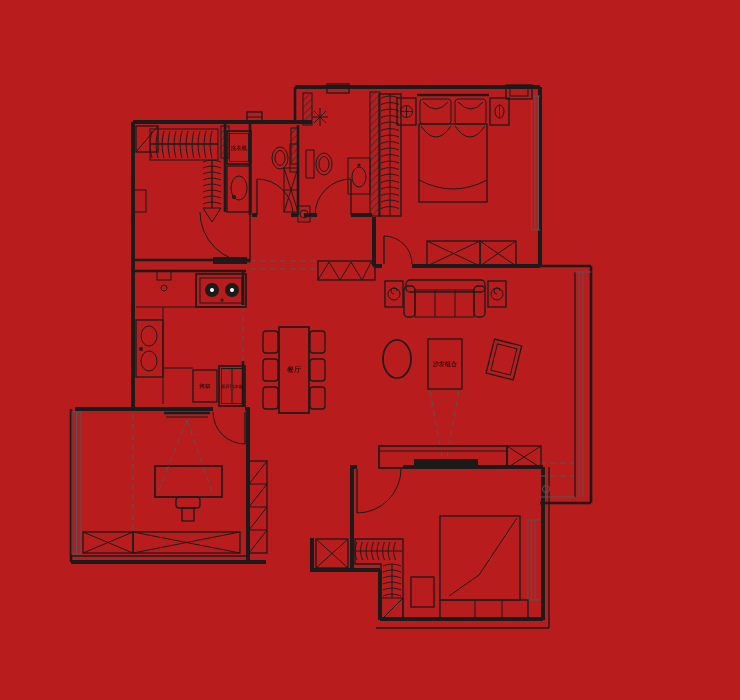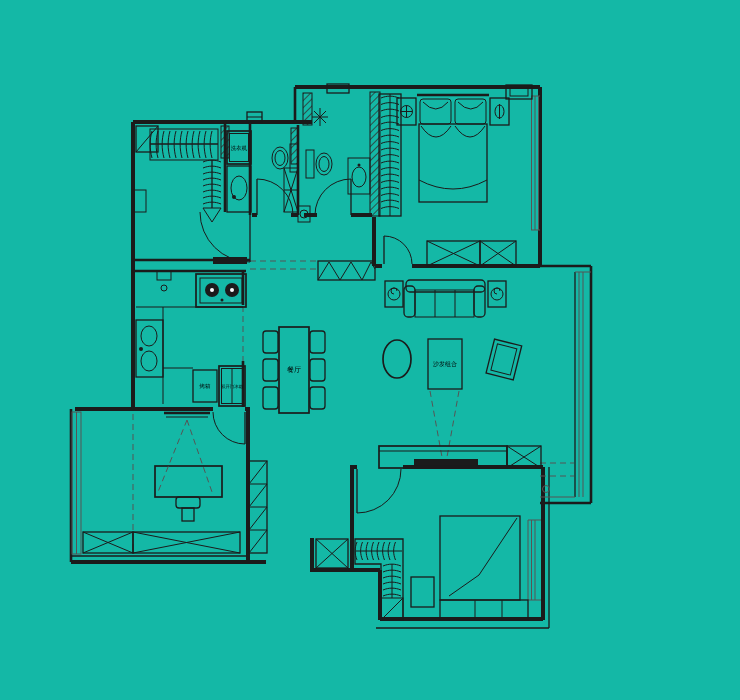--- a/index.html
+++ b/index.html
@@ -1,16 +1,16 @@
 <!DOCTYPE html>
 <html><head>
 <meta charset="utf-8">
 <style>
   html,body{margin:0;padding:0;background:#ffffff;}
-  #stage{position:relative;width:740px;height:700px;background:#14b8a6;overflow:hidden;}
+  #stage{position:relative;width:740px;height:700px;background:#b91c1c;overflow:hidden;}
   svg{display:block;}
   .s{stroke:#1b1b1b;fill:none;stroke-linecap:butt;}
   .w1{stroke-width:1;}
   .w12{stroke-width:1.3;}
   .w2{stroke-width:1.7;}
   .w3{stroke-width:2.6;}
   .w4{stroke-width:4;}
   .thin{stroke:#555;stroke-width:1;fill:none;}
   .d{stroke:#555;fill:none;stroke-width:1;stroke-dasharray:6 4;}
   .fillk{fill:#1b1b1b;stroke:none;}

